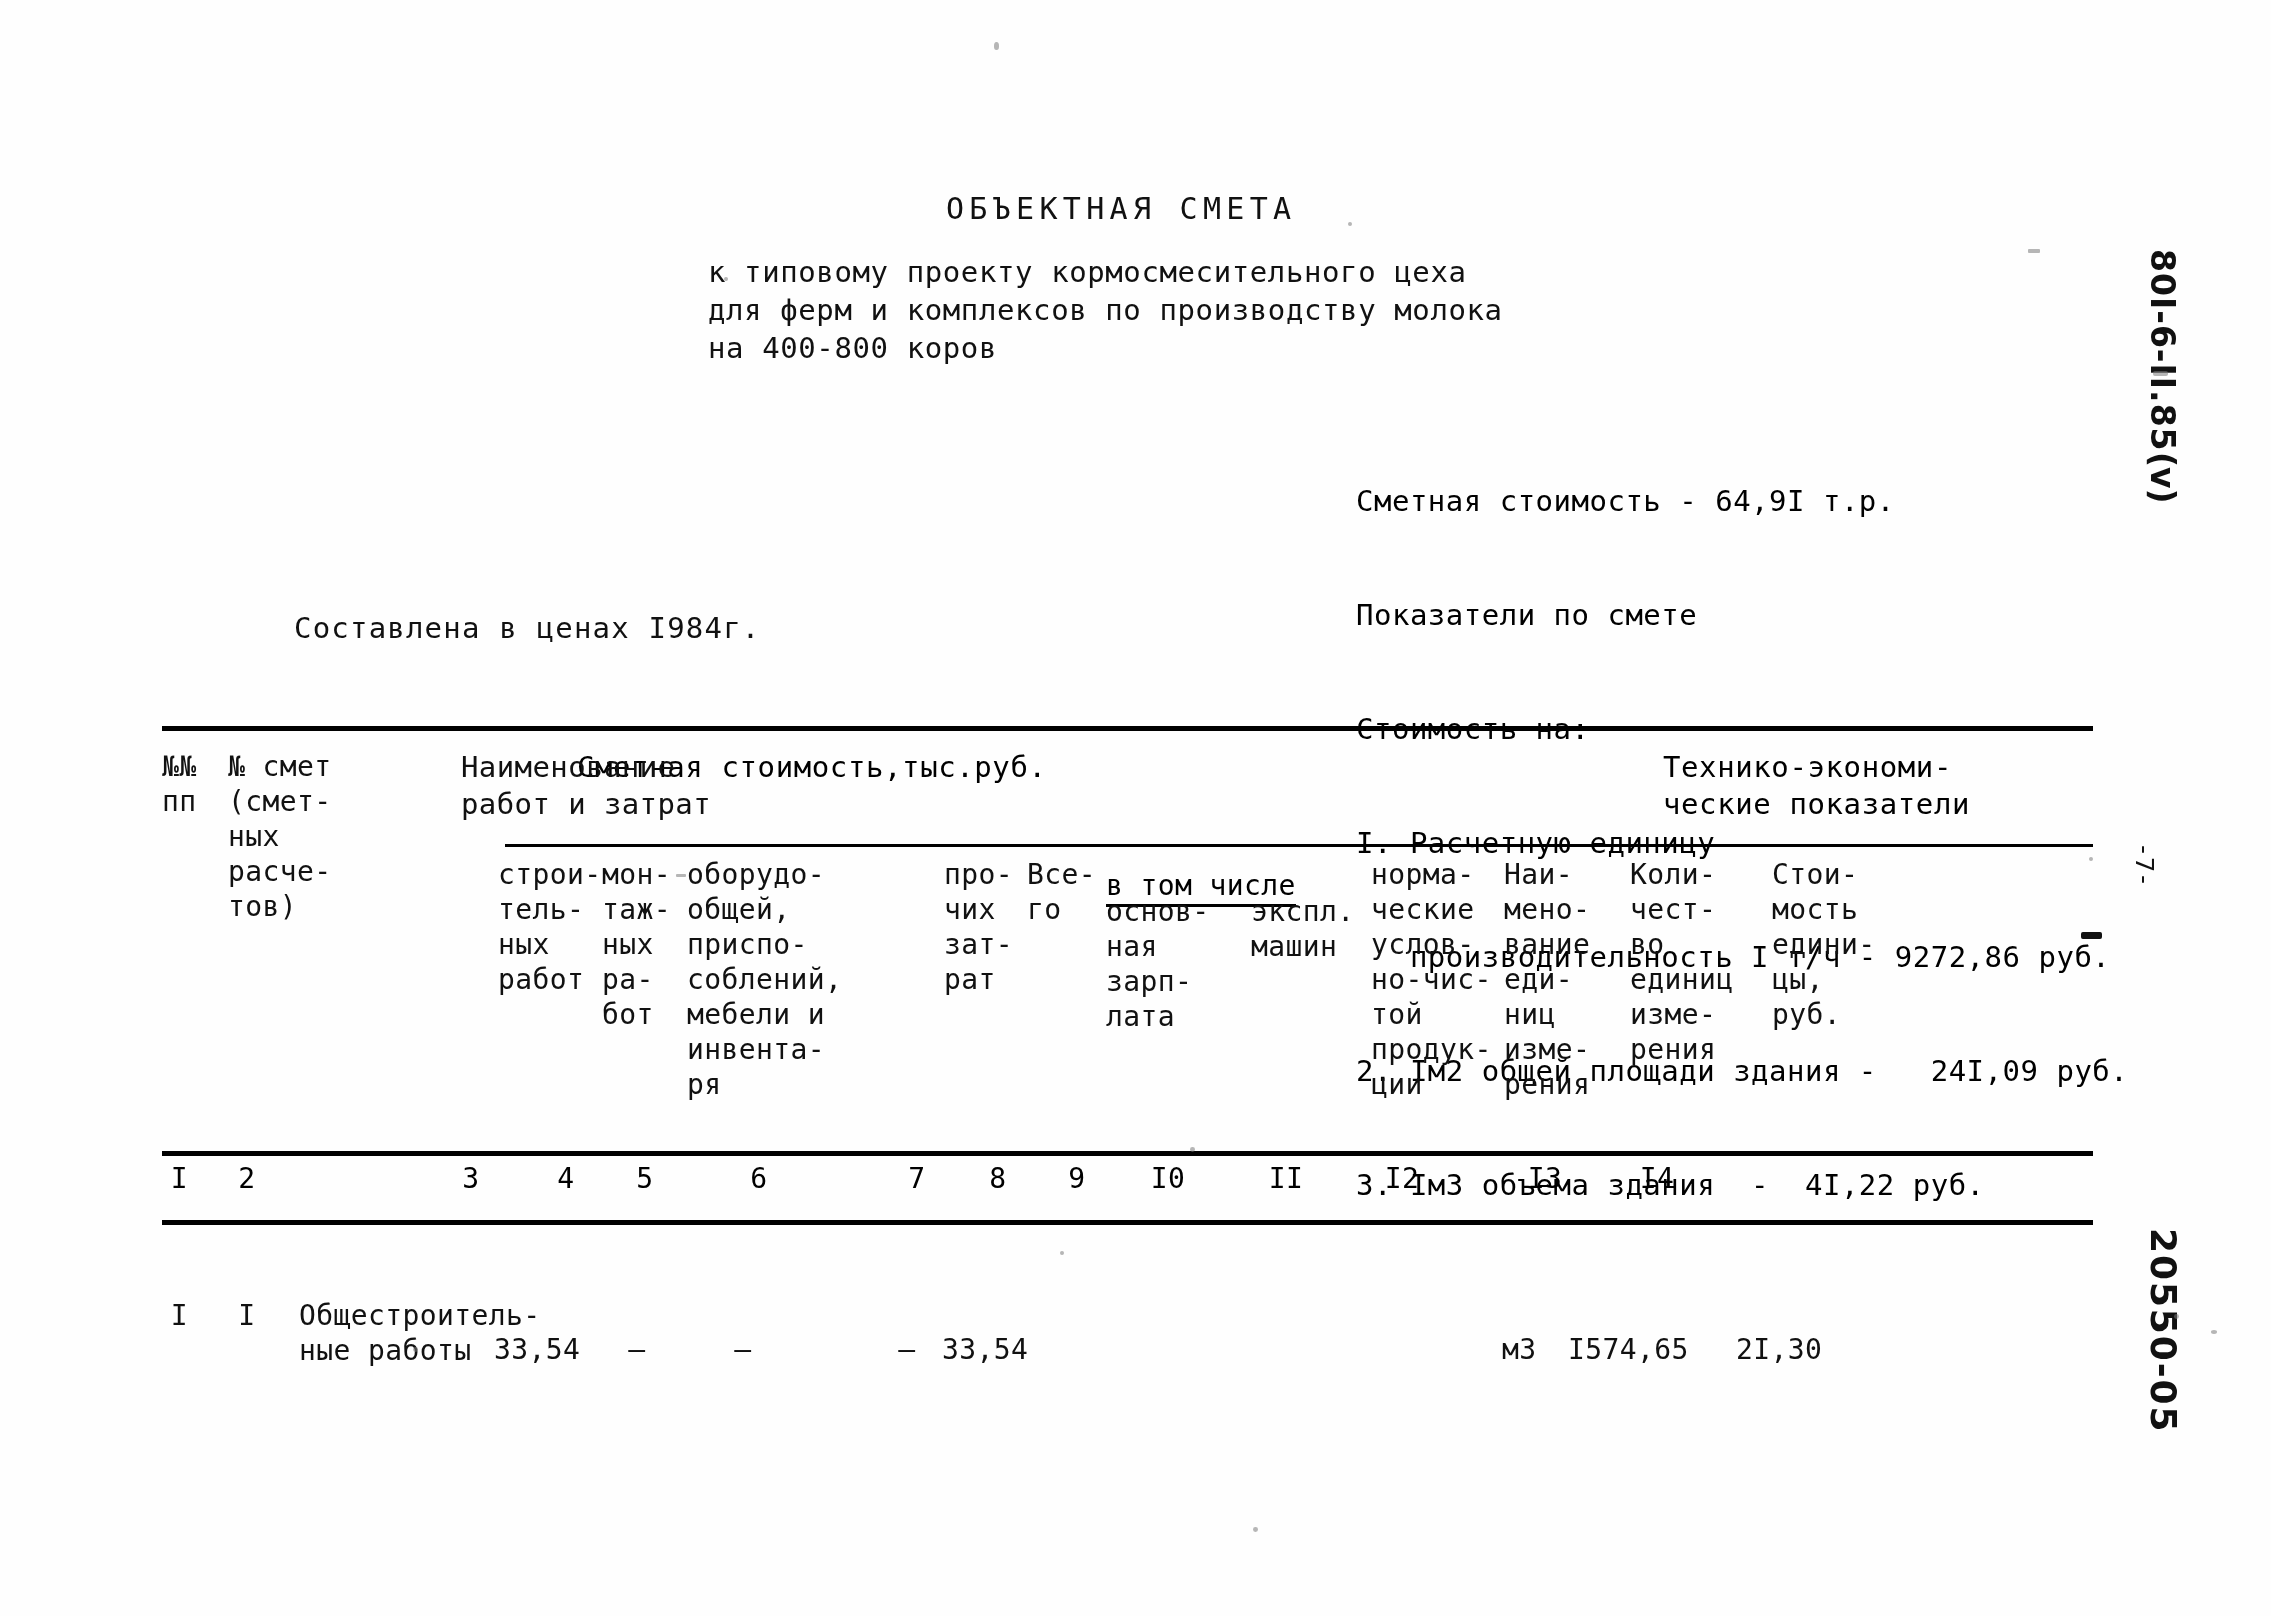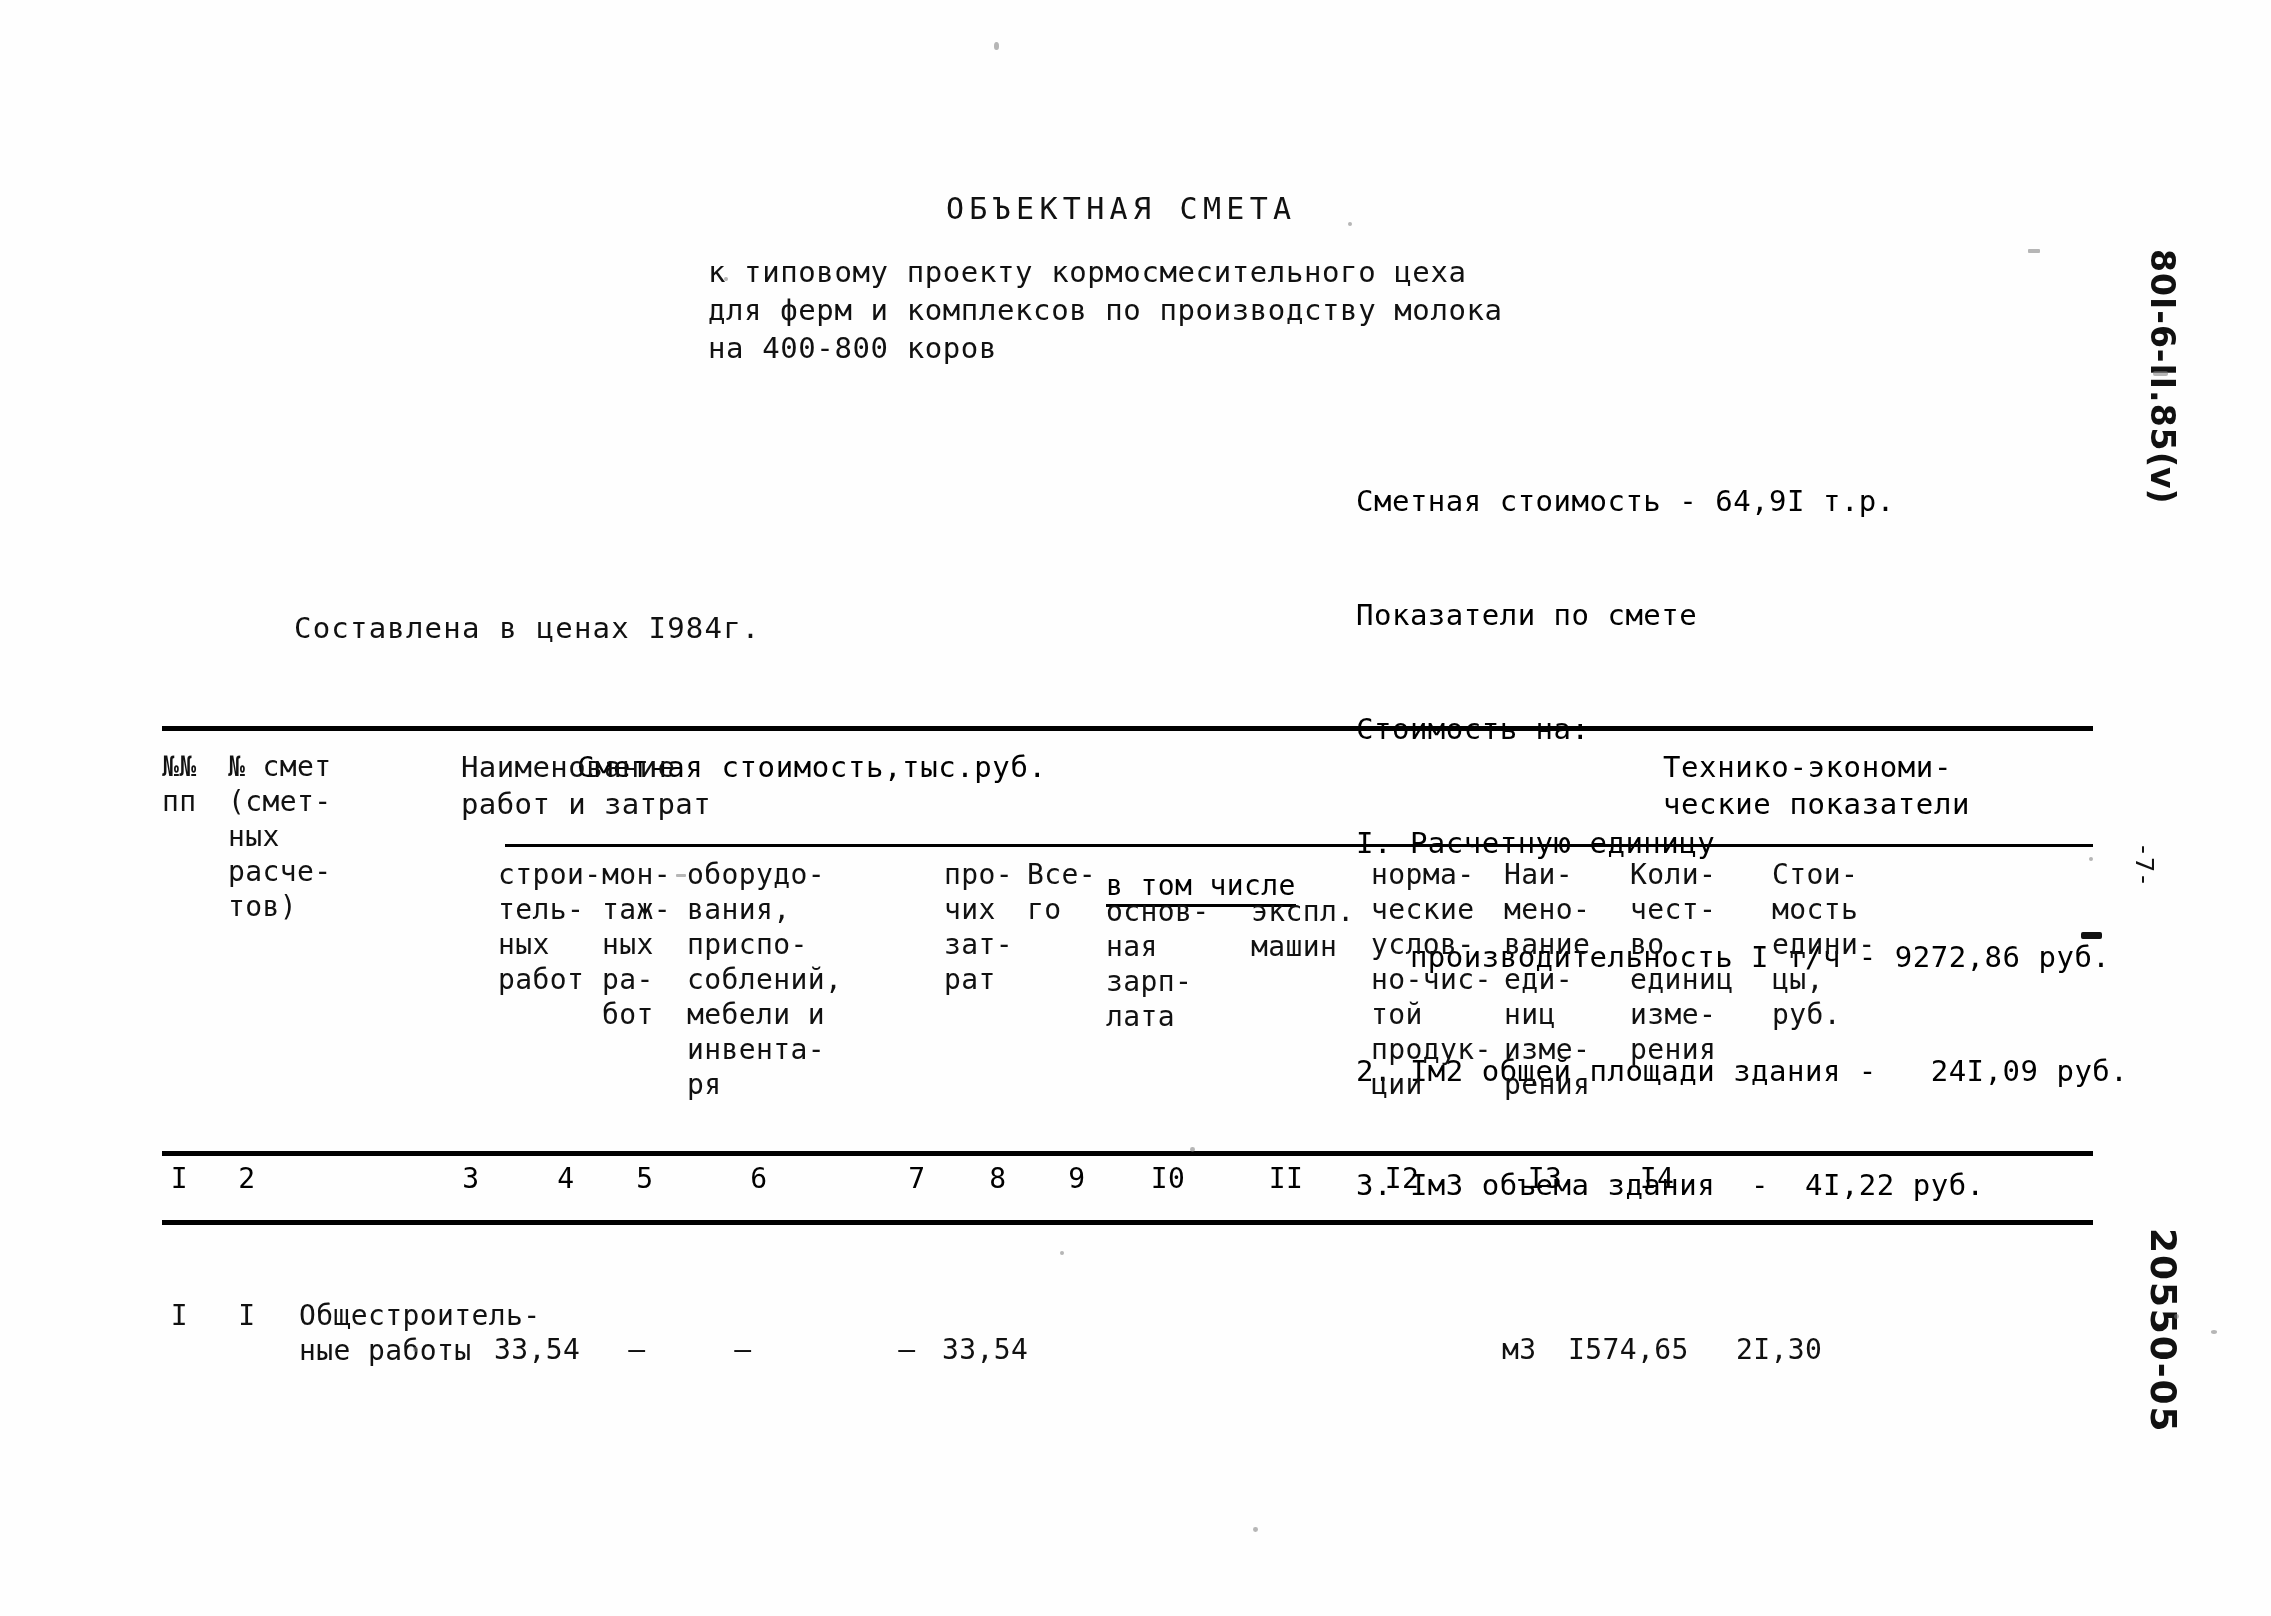--- a/index.html
+++ b/index.html
@@ -220,21 +220,21 @@
 ных
 работ</div>
 
     <div class="cell" style="left:440px; top:131px;">мон-
 таж-
 ных
 ра-
 бот</div>
 
     <div class="cell" style="left:525px; top:131px;">оборудо-
-вания,
+общей,
 приспо-
 соблений,
 мебели и
 инвента-
 ря</div>
 
     <div class="cell" style="left:782px; top:131px;">про-
 чих
 зат-
 рат</div>

